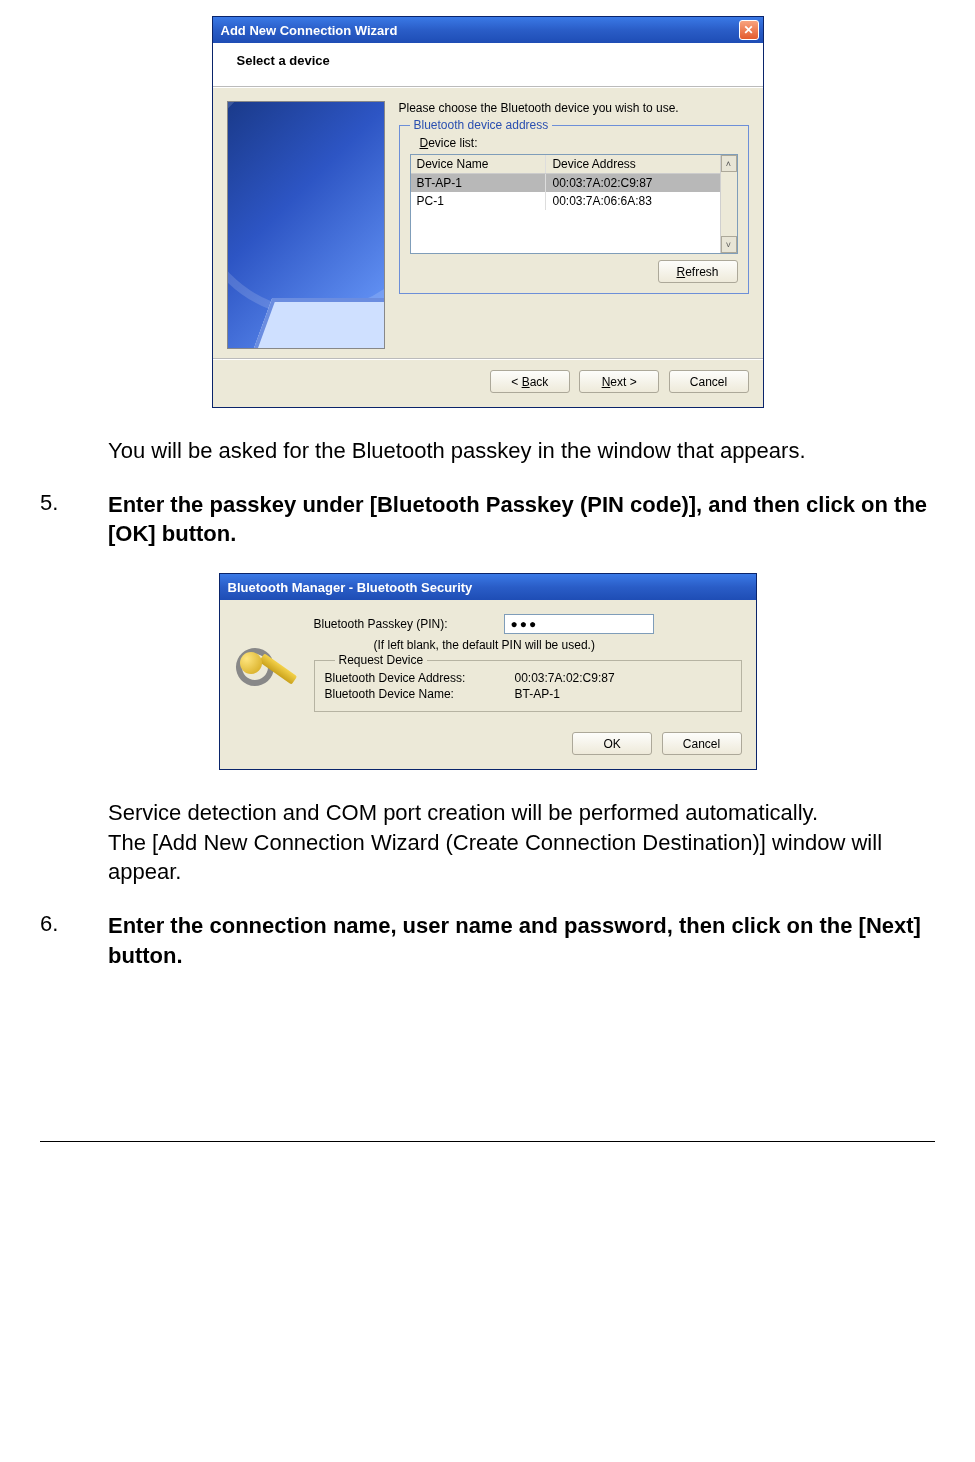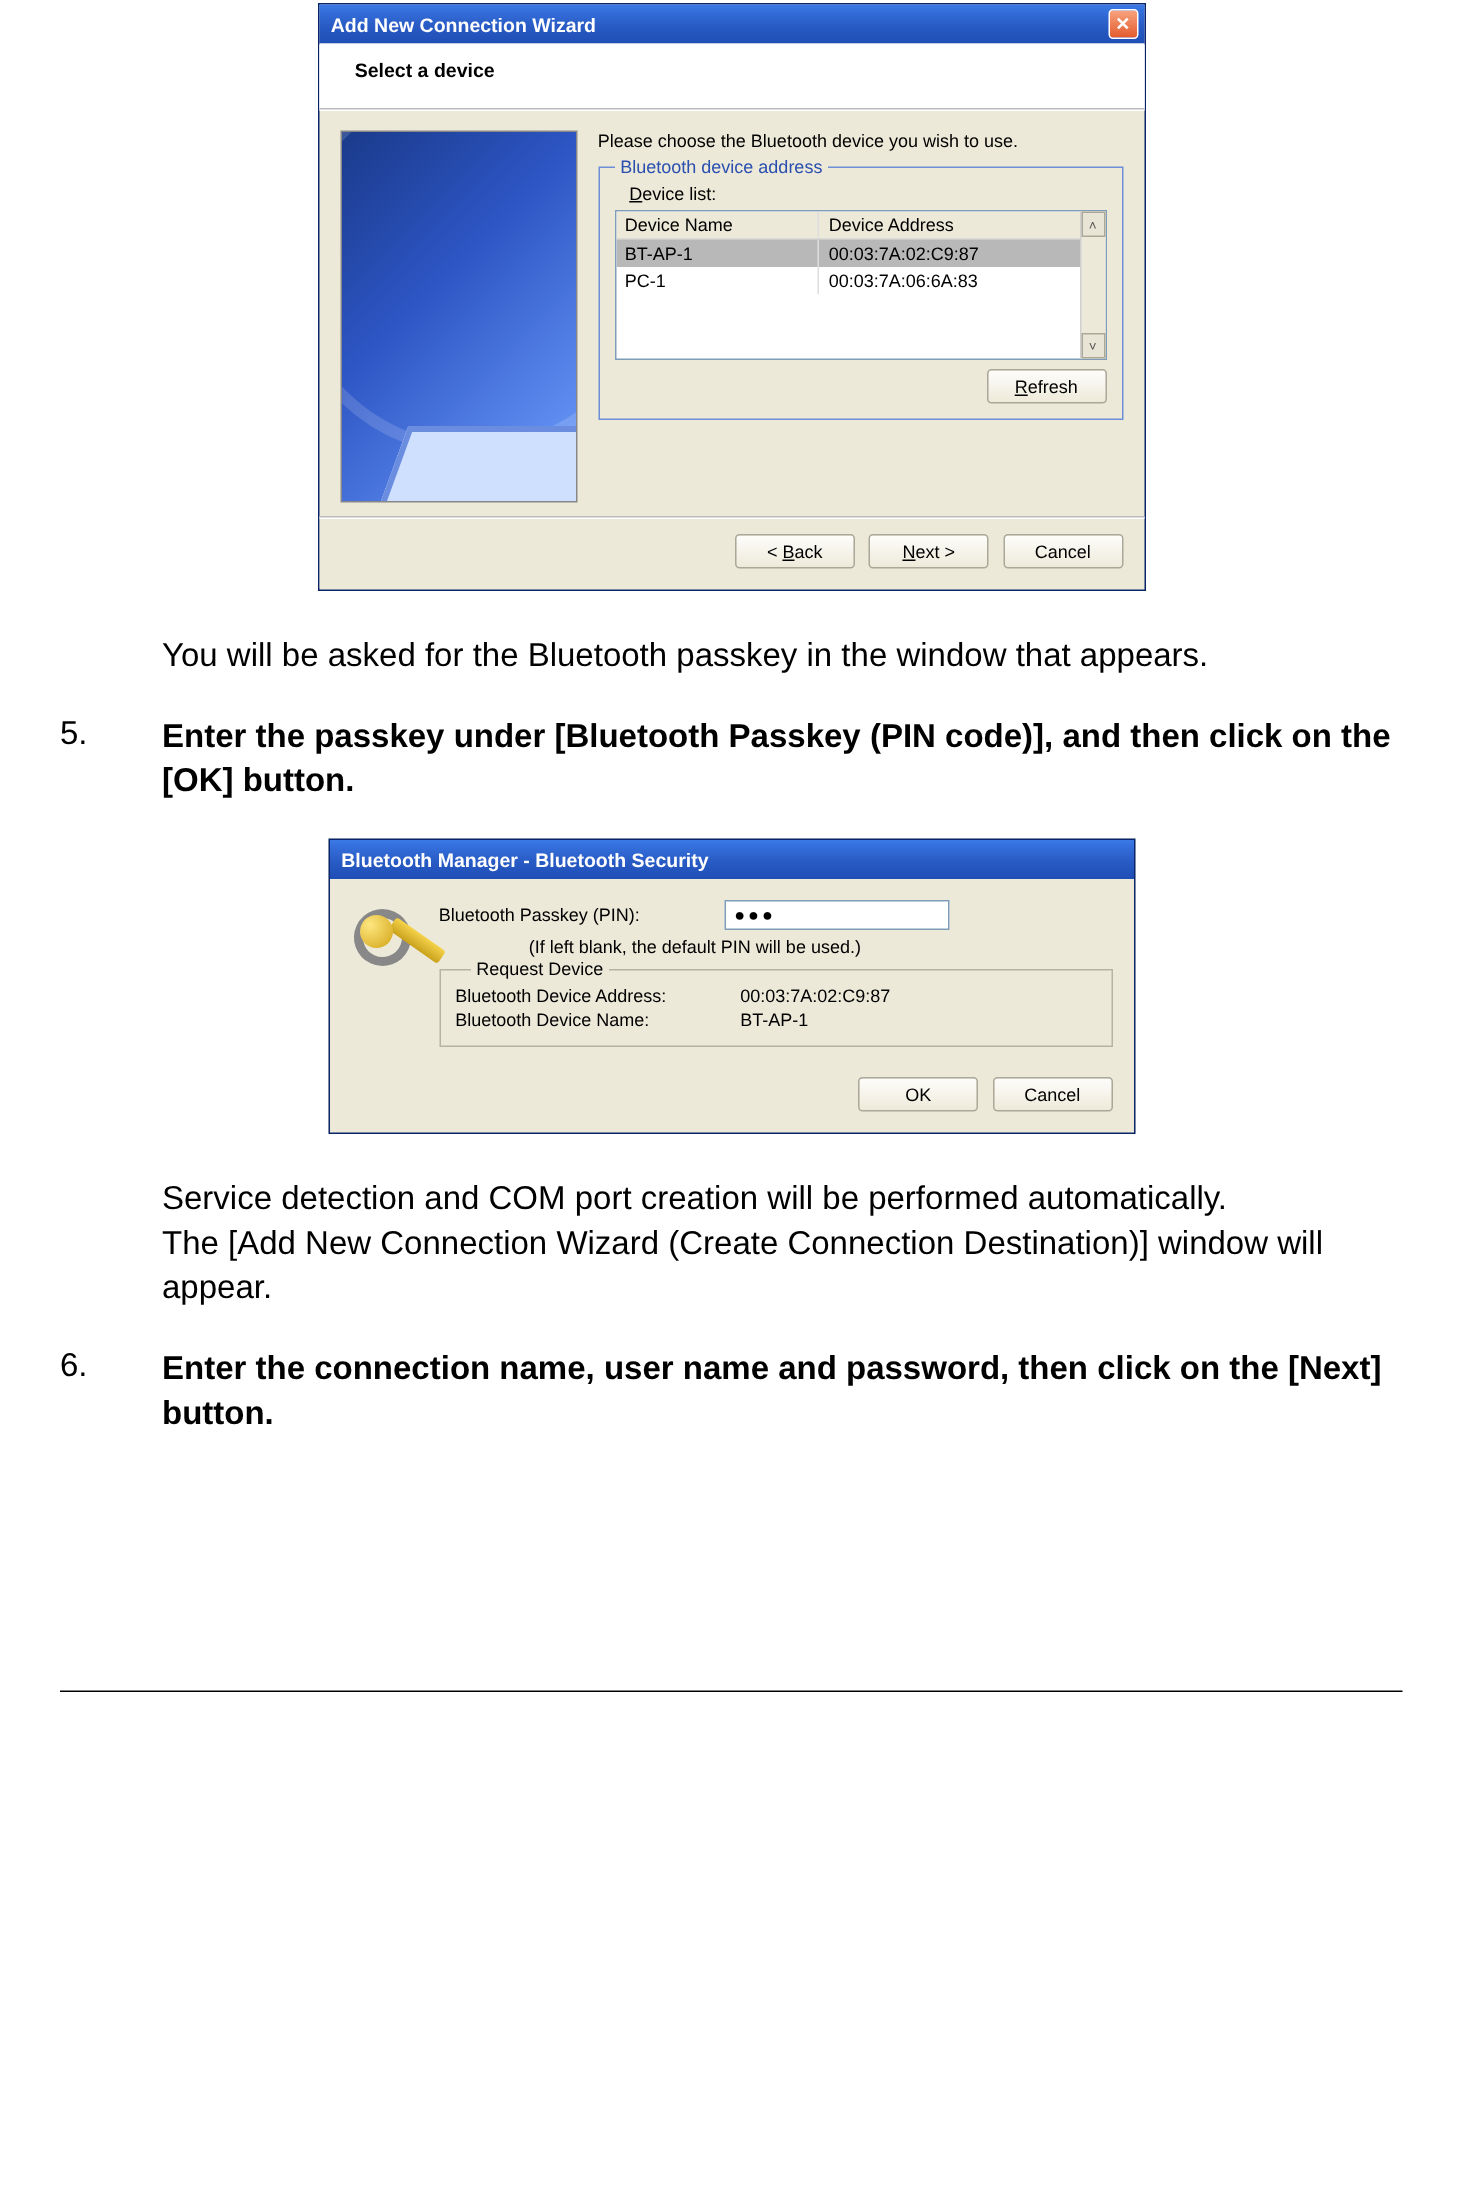--- a/index.html
+++ b/index.html
@@ -5,21 +5,21 @@
   * { box-sizing: border-box; margin: 0; padding: 0; }
   body {
     font-family: Arial, Helvetica, sans-serif;
     background: #fff;
     width: 975px;
     margin: 0 auto;
     padding: 0 40px 30px 40px;
     font-size: 22px;
     color: #000;
   }
-  .page-content { padding-top: 2px; }
+  .page-content { padding-top: 16px; }
   .dialog-wrap { text-align: center; margin-bottom: 28px; }
   .body-text { margin: 0 0 24px 68px; line-height: 1.35; }
   .step-row { display: flex; margin-bottom: 24px; }
   .step-num { width: 68px; flex: 0 0 68px; }
   .step-text { flex: 1; font-weight: bold; line-height: 1.35; }
   .footer-rule { border: none; border-top: 1.5px solid #000; margin-top: 170px; }
   .page-num { text-align: center; font-weight: bold; font-family: Arial, sans-serif; font-size: 18px; margin-top: 6px; }
 
   
   .win {
@@ -146,21 +146,21 @@
   .xpbtn .u { text-decoration: underline; }
   .footer-btns {
     border-top: 1px solid #fff;
     box-shadow: 0 -1px 0 #bbb;
     padding: 10px 14px 14px 14px;
     text-align: right;
   }
 
   
   .win2 { width: 538px; }
-  .win2 .body2 { display:flex; padding: 14px 14px 10px 14px; gap: 3px; align-items:flex-start;}
+  .win2 .body2 { display:flex; padding: 14px 14px 10px 14px; gap: 24px; align-items:flex-end;}
   .key-art {
     width: 56px; height: 70px;
     position: relative;
   }
   .key-art .ring {
     position:absolute; left:2px; top:6px; width:38px;height:38px;
     border:6px solid #888; border-radius:50%;
     transform:rotate(-20deg);
   }
   .key-art .shaft {

